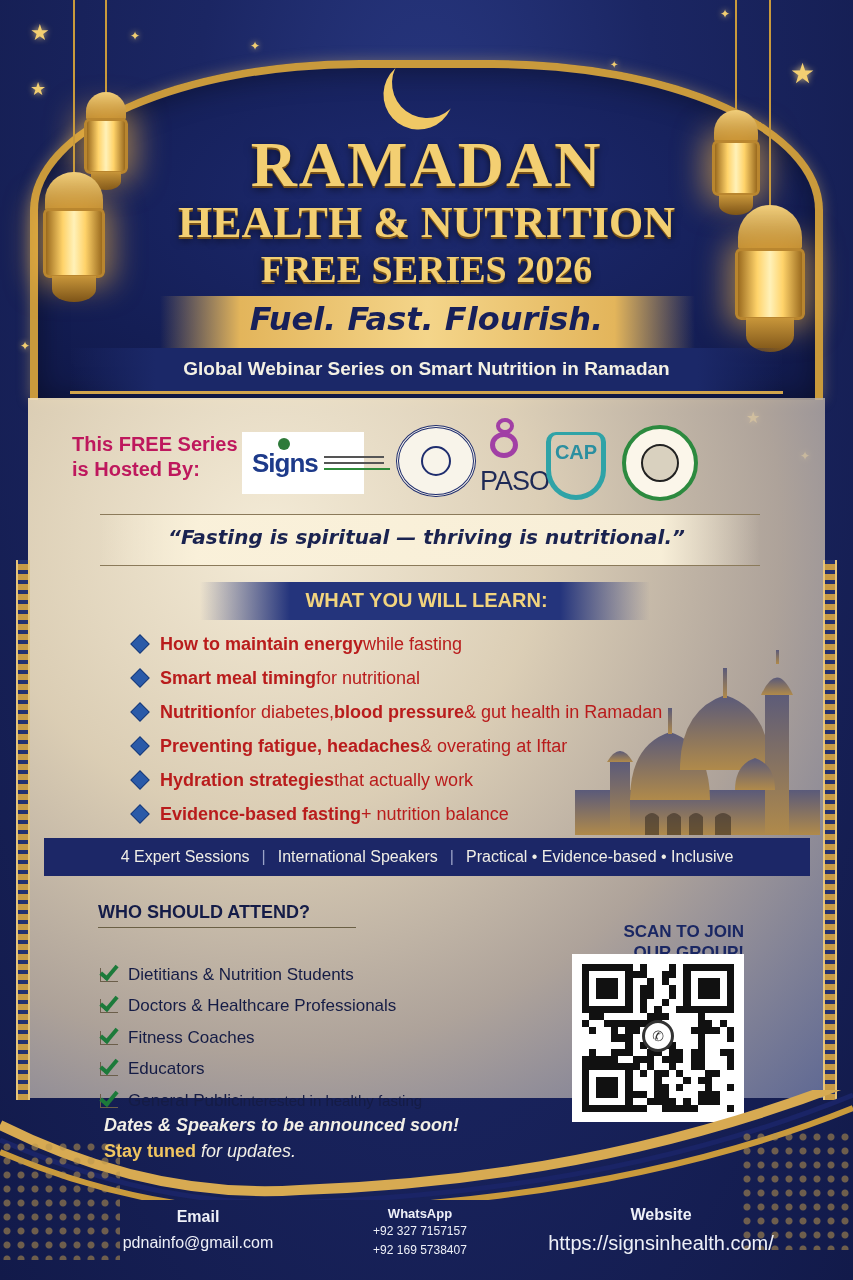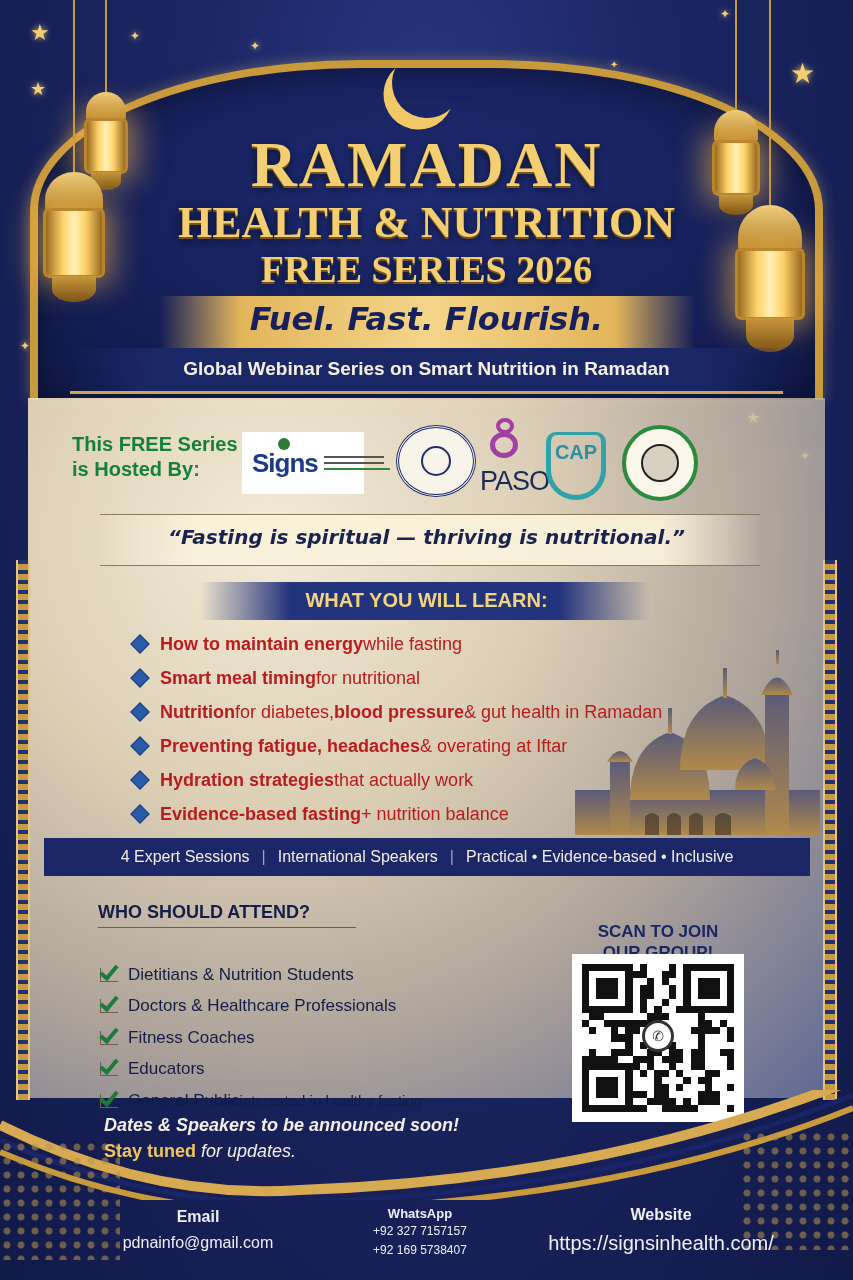--- a/index.html
+++ b/index.html
@@ -80,21 +80,21 @@
     position: absolute; left: 28px; top: 398px; width: 797px; height: 700px;
     background:
       radial-gradient(ellipse at 30% 20%, rgba(255,245,220,.95) 0%, rgba(240,224,190,.9) 35%, rgba(200,185,165,.85) 65%, rgba(120,130,170,.75) 100%);
   }
   .side-border { position: absolute; top: 560px; width: 14px; height: 540px;
     background: repeating-linear-gradient(0deg, #c79a45 0 6px, #223070 6px 10px);
     border-left: 2px solid #e6c47a; border-right: 2px solid #e6c47a; }
 
   
   .hosts-label {
-    position: absolute; left: 72px; top: 432px; font-size: 20px; font-weight: bold; line-height: 25px; color: #15803d;
+    position: absolute; left: 72px; top: 432px; font-size: 20px; font-weight: bold; line-height: 25px; color: #be185d;
   }
   .signs-logo {
     position: absolute; left: 242px; top: 432px; width: 122px; height: 62px; background: #fff;
     display: flex; align-items: center; padding-left: 10px;
   }
   .signs-logo .txt { font-size: 26px; font-weight: bold; color: #1d3a8a; letter-spacing: -1px; }
   .signs-logo .globe { position: absolute; left: 36px; top: 6px; width: 12px; height: 12px; border-radius: 50%; background: #2e7a3a; }
   .signs-logo .lines { margin-left: 6px; display: flex; flex-direction: column; gap: 4px; }
   .signs-logo .lines span { display: block; width: 60px; height: 2px; background: #555; }
   .signs-logo .lines span.g { background: #2e8a3a; width: 66px; }
@@ -143,21 +143,21 @@
   
   .attend-title { position: absolute; left: 98px; top: 902px; font-size: 18px; font-weight: bold; color: #141c48;
     border-bottom: 1px solid #6b6045; padding-bottom: 4px; width: 258px; }
   .attend-list { position: absolute; left: 100px; top: 935px; list-style: none; margin-top: 24px; }
   .attend-list li { height: 31.5px; display: flex; align-items: center; font-size: 17px; color: #151c45; white-space: nowrap; }
   .check { width: 18px; height: 14px; margin-right: 10px; position: relative; border: 1px solid #6b5e4a; border-top: none; border-right: none; }
   .check::after { content: ""; position: absolute; left: 3px; top: -6px; width: 6px; height: 14px;
     border-right: 4px solid #1c7a3a; border-bottom: 4px solid #1c7a3a; transform: rotate(40deg); }
 
   
-  .scan-label { position: absolute; left: 572px; top: 921px; width: 172px; text-align: center;
+  .scan-label { position: absolute; left: 572px; top: 921px; width: 172px; text-align: right;
     font-size: 17px; font-weight: bold; color: #1a2763; line-height: 21px; }
   .qr { position: absolute; left: 572px; top: 954px; width: 172px; height: 168px; background: #fff; padding: 10px; }
   .qr-grid { width: 100%; height: 100%; display: grid; grid-template-columns: repeat(21, 1fr); grid-template-rows: repeat(21, 1fr); }
   .qr-grid i { display: block; }
   .qr-grid i.b { background: #111; }
   .qr-center { position: absolute; left: 70px; top: 66px; width: 32px; height: 32px; border-radius: 50%; background: #fff; border: 3px solid #333;
     display: flex; align-items: center; justify-content: center; font-size: 14px; color: #333; }
 
   
   .ribbon { position: absolute; left: 0; top: 1090px; width: 853px; height: 110px; }

